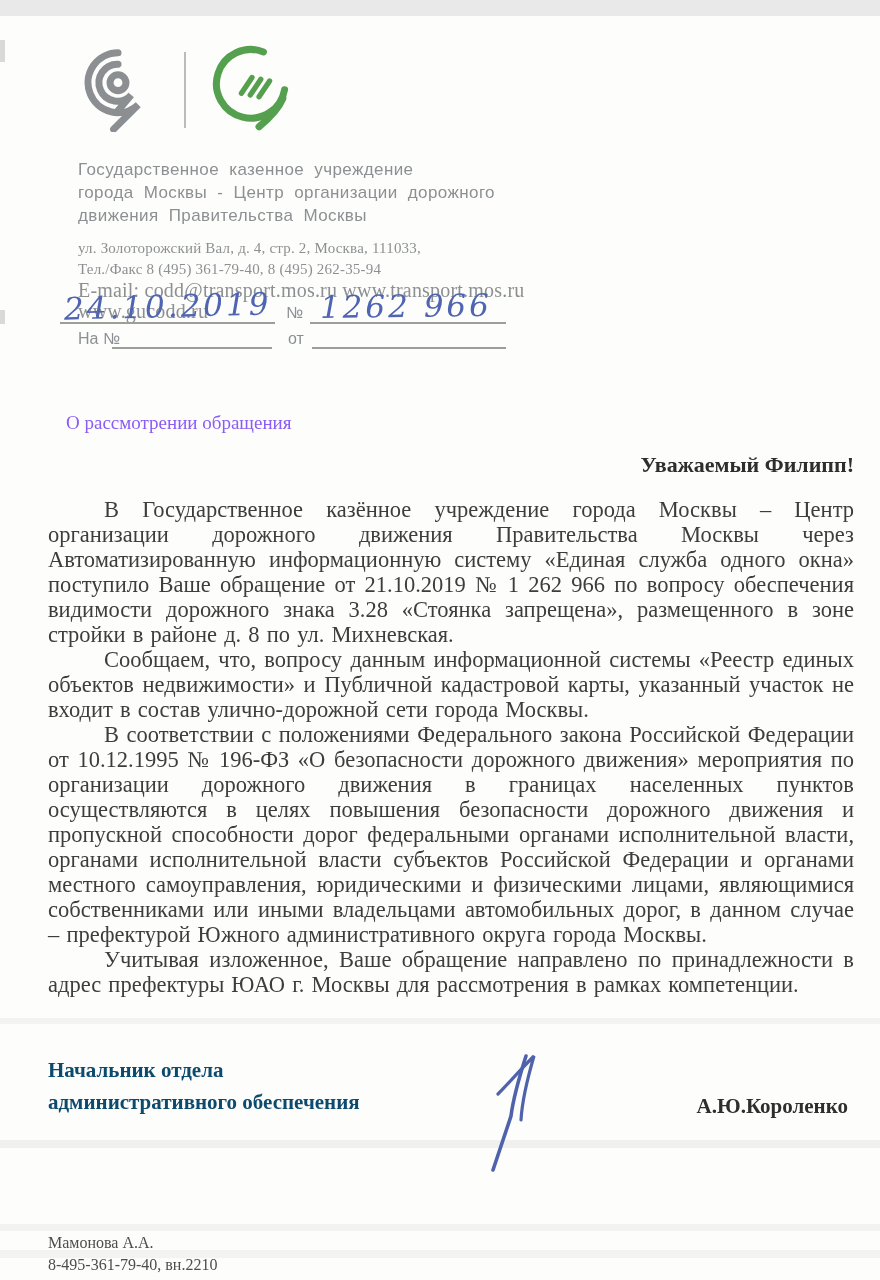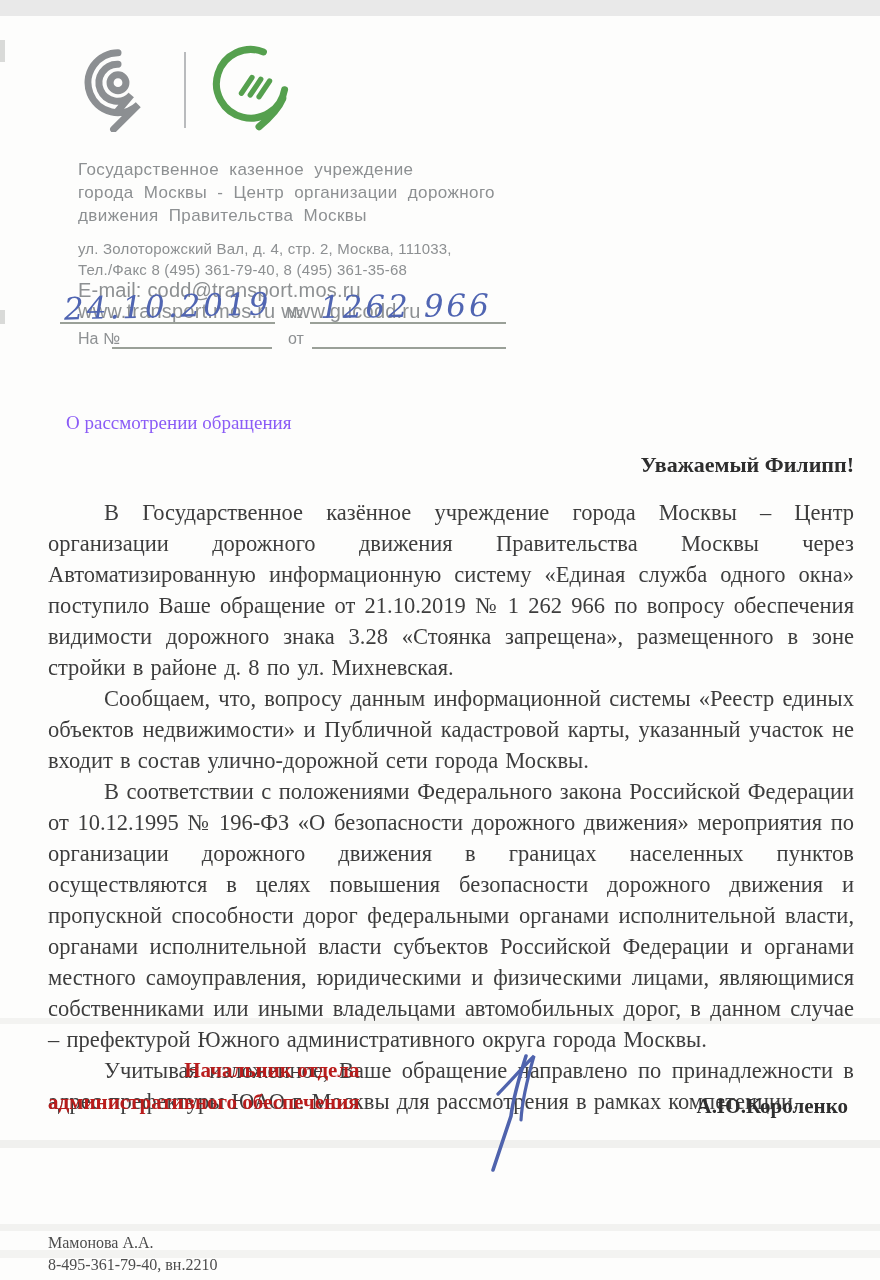--- a/index.html
+++ b/index.html
@@ -18,21 +18,21 @@
   
   .logos{position:absolute;left:72px;top:28px;display:flex;align-items:center;gap:20px;}
   .logo-divider{width:2px;height:76px;background:#b9bbbd;}
   .lh-text{
     position:absolute;left:78px;top:142px;width:470px;
     font-family:"Liberation Sans", sans-serif;
     color:#8d9092;font-size:17px;line-height:23px;letter-spacing:.4px;word-spacing:5px;
   }
   .lh-contacts{
     position:absolute;left:78px;top:222px;width:480px;
-    font-family:Liberation Sans, sans-serif;
+    font-family:Liberation Serif, serif;
     color:#8d9092;font-size:15px;line-height:21px;letter-spacing:.2px;
   }
   .lh-contacts .email{font-size:20px;}
 
   
   .ref{position:absolute;left:0;top:0;width:880px;height:0;}
   .hand{
     font-family:"DejaVu Serif", serif;font-style:italic;
     color:#5065b2;letter-spacing:3px;
   }
@@ -53,27 +53,27 @@
 
   
   .subject{position:absolute;left:66px;top:396px;font-size:19px;color:#8b5cf6;}
   .salutation{
     position:absolute;left:48px;top:436px;width:806px;
     text-align:right;font-weight:bold;font-size:22px;color:#2e2e2e;
   }
   .body-block{position:absolute;left:48px;top:481px;width:806px;}
   .body-block p{
     margin:0;text-align:justify;text-indent:56px;
-    font-size:22.5px;line-height:31px;color:#3d3d3d;word-spacing:1.5px;
+    font-size:22.5px;line-height:25px;color:#3d3d3d;word-spacing:1.5px;
   }
 
   
   .sign-row{position:absolute;left:48px;top:1038px;width:806px;}
   .sign-position{
-    position:absolute;left:0;top:0;font-weight:bold;font-size:21px;line-height:32px;color:#b91c1c;text-align:right;
+    position:absolute;left:0;top:0;font-weight:bold;font-size:21px;line-height:32px;color:#0c4a6e;
   }
   .sign-name{
     position:absolute;right:6px;top:40px;font-weight:bold;font-size:21px;color:#2e2e2e;text-align:center;
   }
   .sign-stroke{position:absolute;left:438px;top:-6px;}
 
   
   .footer{
     position:absolute;left:48px;top:1216px;
     font-size:16px;line-height:22px;color:#4d4d4d;
@@ -114,21 +114,21 @@
   </div>
 
   <div class="lh-text">
     <div>Государственное казенное учреждение</div>
     <div>города Москвы - Центр организации дорожного</div>
     <div>движения Правительства Москвы</div>
   </div>
 
   <div class="lh-contacts">
     <div>ул. Золоторожский Вал, д. 4, стр. 2, Москва, 111033,</div>
-    <div>Тел./Факс 8 (495) 361-79-40,   8 (495) 361-35-68</div>
+    <div>Тел./Факс 8 (495) 361-79-40,   8 (495) 262-35-94</div>
     <div class="email">E-mail: codd@transport.mos.ru  www.transport.mos.ru  www.gucodd.ru</div>
   </div>
 
   <div class="ref">
     <span class="hand hand-date">24.10.2019</span>
     <span class="ref-label lbl-no">№</span>
     <span class="hand hand-num">1262 966</span>
     <span class="ref-line line-date"></span>
     <span class="ref-line line-num"></span>
     <span class="ref-label lbl-na">На №</span>

